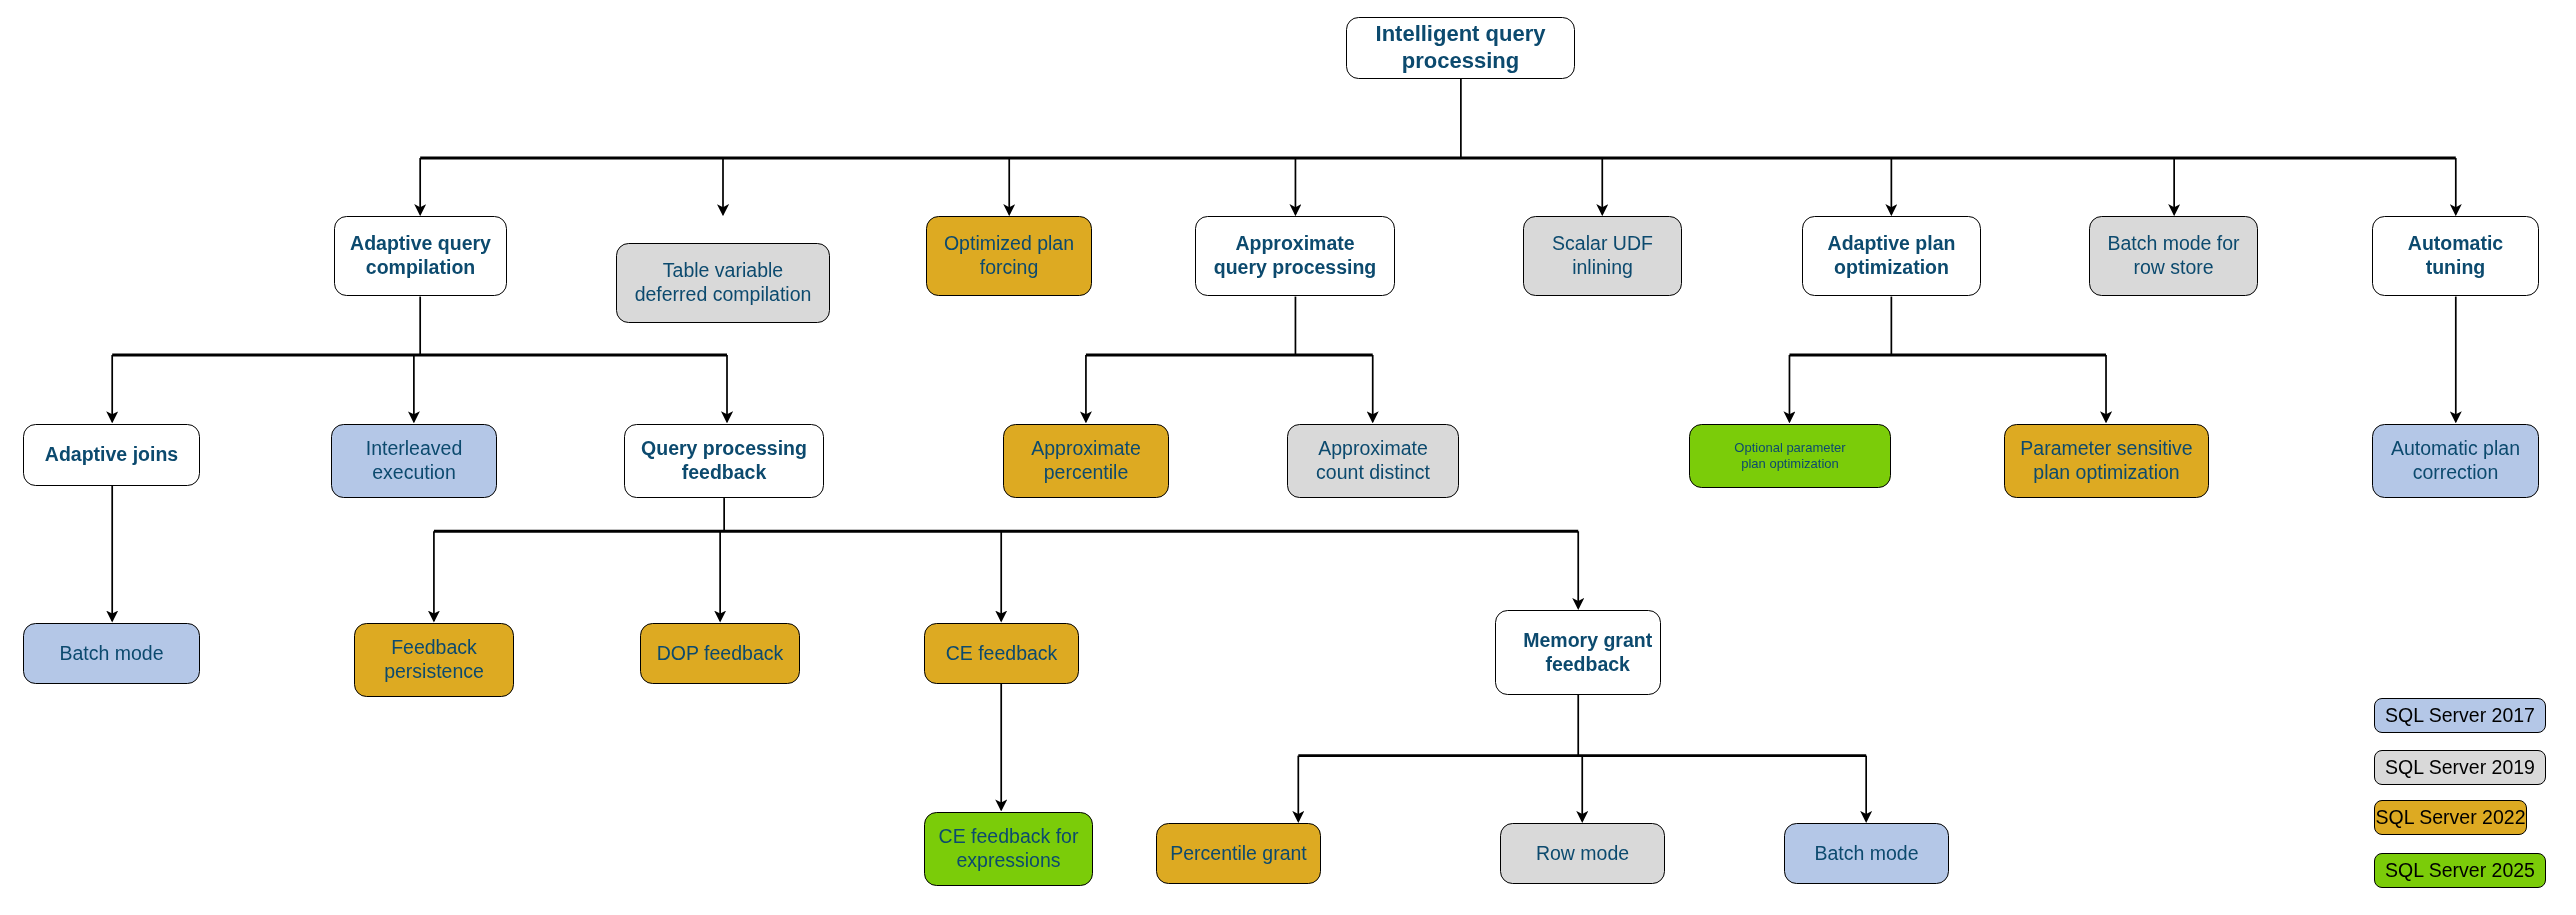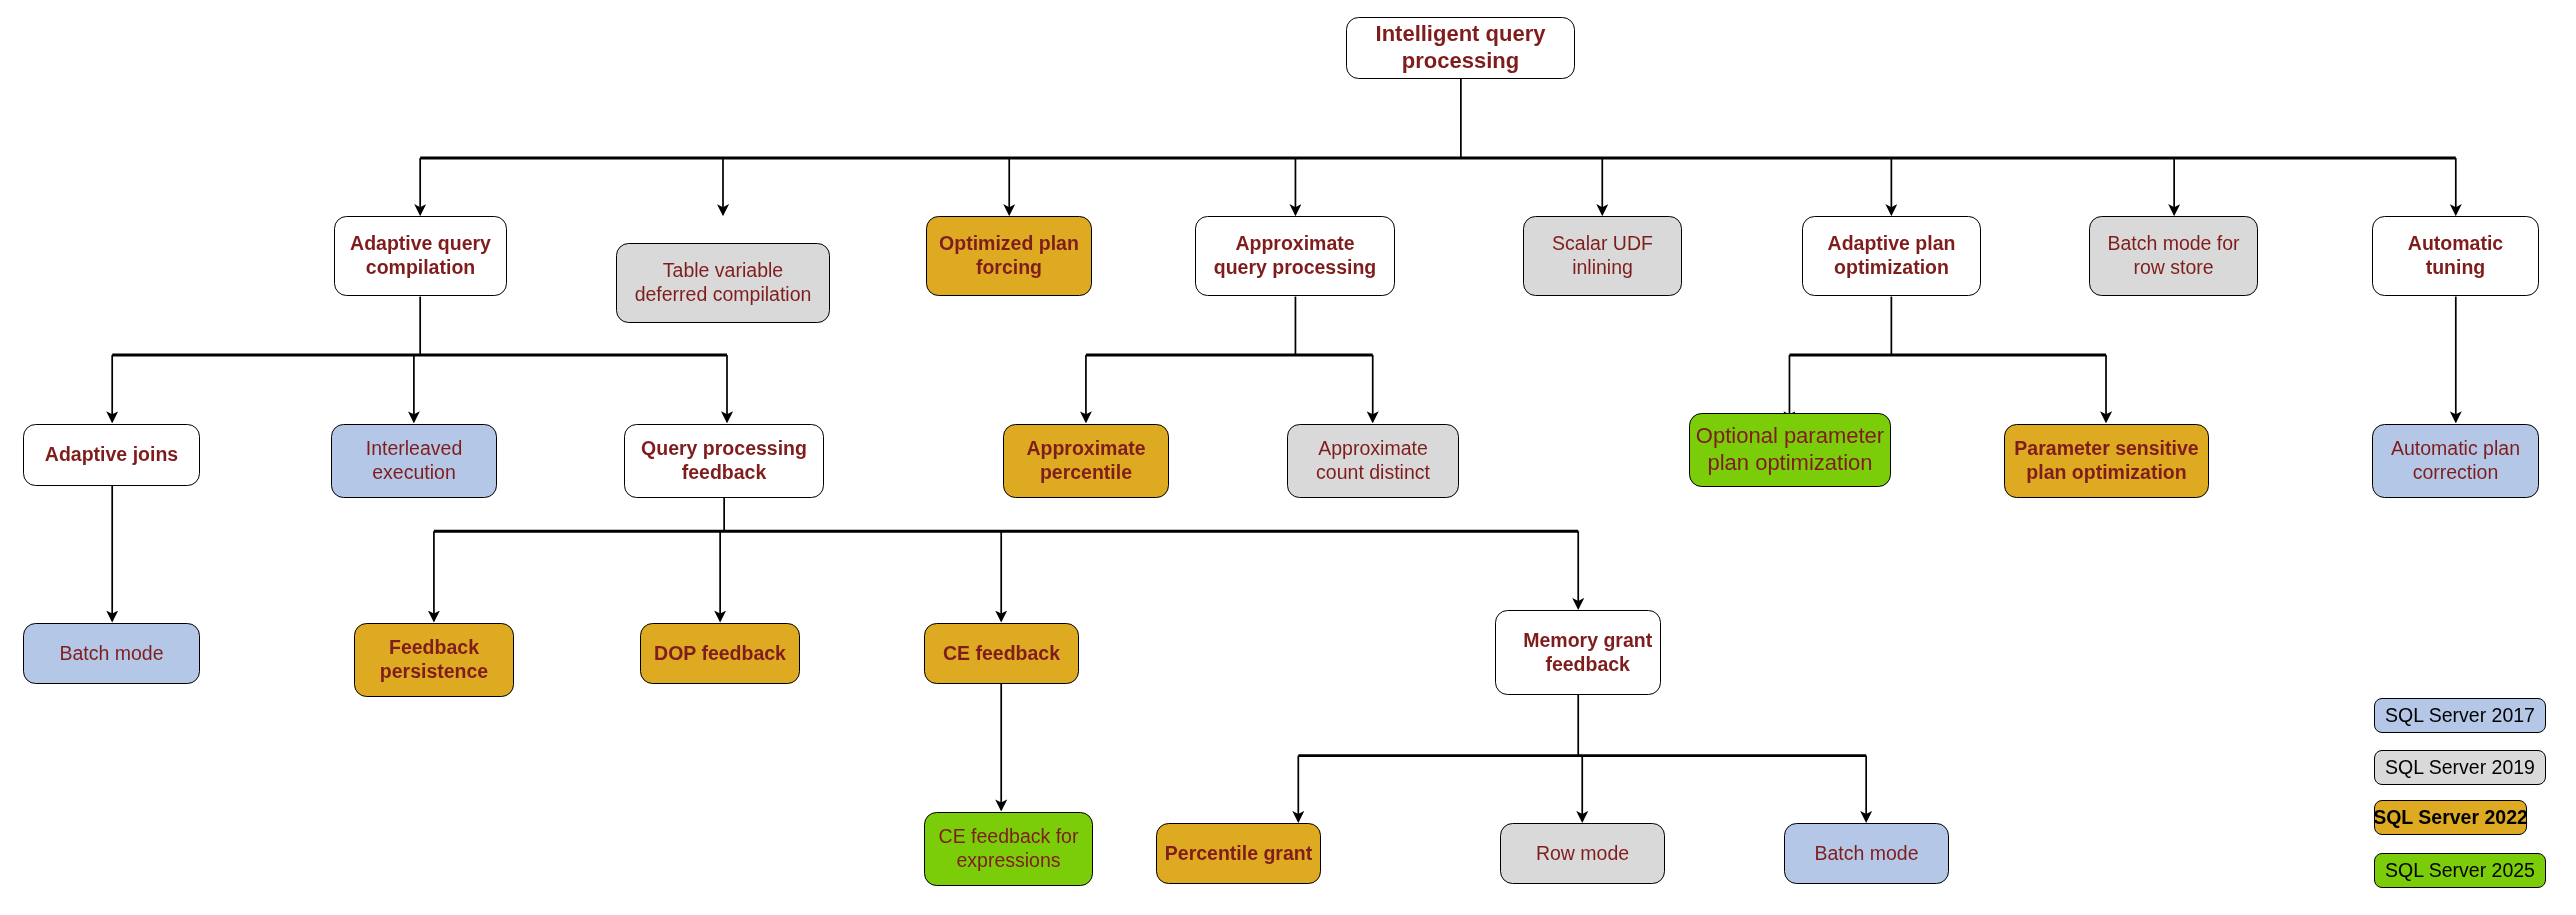--- a/index.html
+++ b/index.html
@@ -25,31 +25,31 @@
   }
   .node {
     position: absolute;
     box-sizing: border-box;
     border: 1.7px solid #000000;
     border-radius: 12.6px;
     display: flex;
     align-items: center;
     justify-content: center;
     text-align: center;
-    color: #7f1d1d;
+    color: #0c4a6e;
     line-height: 1.22;
     padding: 2.3px 4.6px;
     background: #ffffff;
     white-space: pre-line;
   }
   .node.root   { font-weight: bold; }
   .fill-white  { background: #ffffff; }
   .fill-gray   { background: #d9d9d9; }
   .fill-blue   { background: #b4c7e7; }
-  .fill-orange { background: #ddaa22; font-weight: bold; }
+  .fill-orange { background: #ddaa22; }
   .fill-green  { background: #7bcc09; }
 
   .legend-item {
     position: absolute;
     box-sizing: border-box;
     border: 1.7px solid #000000;
     border-radius: 8px;
     display: flex;
     align-items: center;
     justify-content: center;
@@ -132,21 +132,21 @@
 tuning</div>
       <div class="node fill-white" style="left: 23px; top: 424px; width: 177px; height: 62px; font-size: 19.5px; font-weight: bold;">Adaptive joins</div>
       <div class="node fill-blue" style="left: 331px; top: 424px; width: 166px; height: 74px; font-size: 19.5px;">Interleaved
 execution</div>
       <div class="node fill-white" style="left: 624px; top: 424px; width: 200px; height: 74px; font-size: 19.5px; font-weight: bold;">Query processing
 feedback</div>
       <div class="node fill-orange" style="left: 1003px; top: 424px; width: 166px; height: 74px; font-size: 19.5px;">Approximate
 percentile</div>
       <div class="node fill-gray" style="left: 1287px; top: 424px; width: 172px; height: 74px; font-size: 19.5px;">Approximate
 count distinct</div>
-      <div class="node fill-green" style="left: 1689px; top: 413px; width: 202px; height: 74px; font-size: 22px;">Optional parameter
+      <div class="node fill-green" style="left: 1689px; top: 424px; width: 202px; height: 64px; font-size: 13px;">Optional parameter
 plan optimization</div>
       <div class="node fill-orange" style="left: 2004px; top: 424px; width: 205px; height: 74px; font-size: 19.5px;">Parameter sensitive
 plan optimization</div>
       <div class="node fill-blue" style="left: 2372px; top: 424px; width: 167px; height: 74px; font-size: 19.5px;">Automatic plan
 correction</div>
       <div class="node fill-blue" style="left: 23px; top: 623px; width: 177px; height: 61px; font-size: 19.5px;">Batch mode</div>
       <div class="node fill-orange" style="left: 354px; top: 623px; width: 160px; height: 74px; font-size: 19.5px;">Feedback
 persistence</div>
       <div class="node fill-orange" style="left: 640px; top: 623px; width: 160px; height: 61px; font-size: 19.5px;">DOP feedback</div>
       <div class="node fill-orange" style="left: 924px; top: 623px; width: 155px; height: 61px; font-size: 19.5px;">CE feedback</div>

